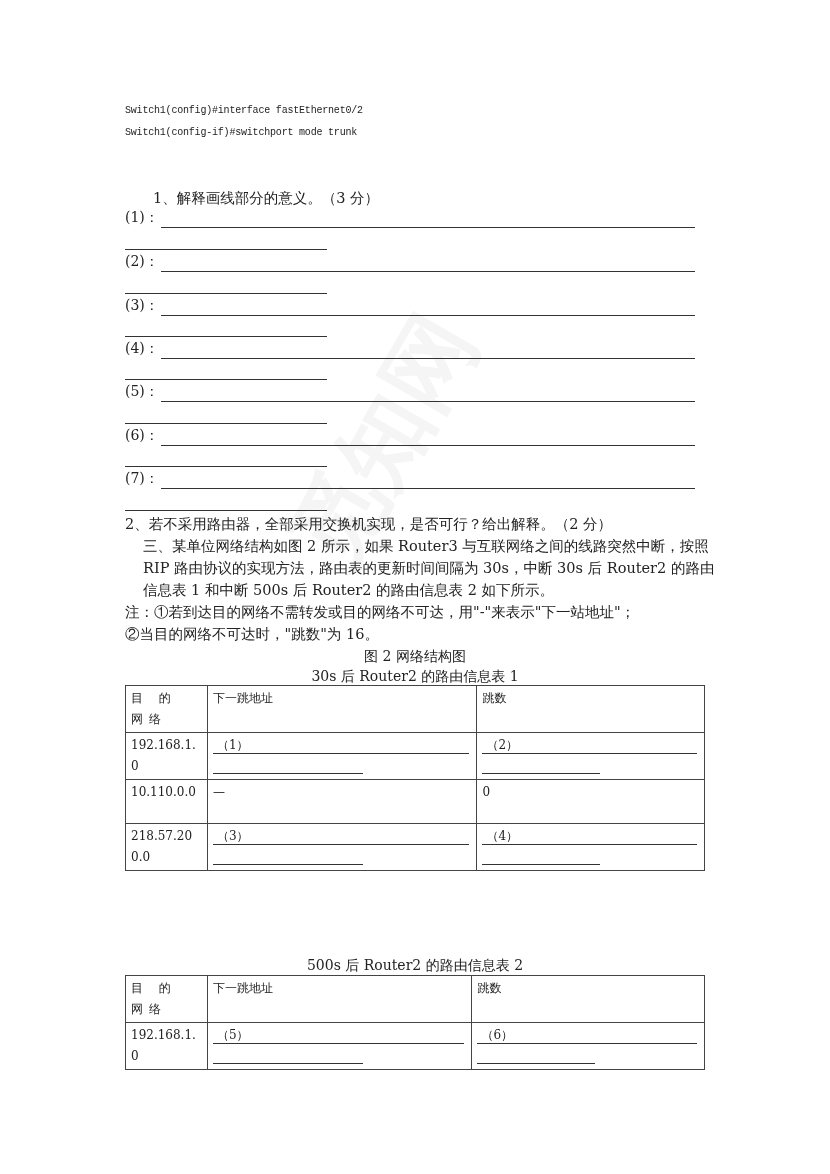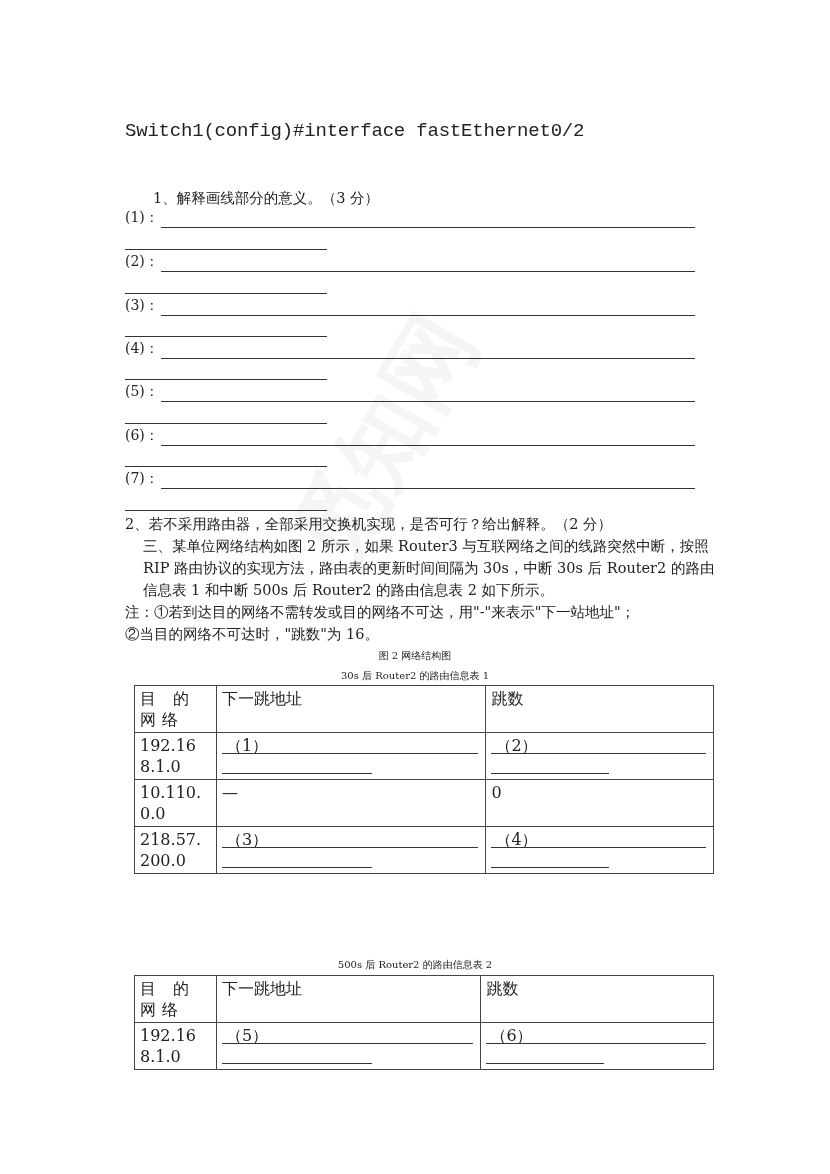--- a/index.html
+++ b/index.html
@@ -1,45 +1,46 @@
 <!DOCTYPE html>
 <html><head>
 <meta charset="utf-8">
 <style>
   html, body { margin: 0; padding: 0; background: #ffffff; }
   body { width: 830px; height: 1174px; position: relative; overflow: hidden;
          font-family: "DejaVu Serif", "Liberation Serif", serif; color: #222; }
   .page { position: absolute; left: 0; top: 0; width: 830px; height: 1174px; }
   .line { position: absolute; left: 125px; font-size: 14.5px; line-height: 22px; white-space: nowrap; }
-  .code { font-family: "Liberation Mono", "DejaVu Sans Mono", monospace; font-size: 19px; letter-spacing: -0.2px; margin-top: 20px; }
+  .code { font-family: "Liberation Mono", "DejaVu Sans Mono", monospace; font-size: 10px; letter-spacing: -0.2px; }
   .para { position: absolute; left: 143px; width: 585px; font-size: 14.5px; line-height: 22px; }
   .blank-row { position: absolute; left: 125px; width: 570px; height: 22px; font-size: 14px; }
   .blank-row .lbl { position: absolute; left: 0; top: 0; }
   .blank-row .ul { position: absolute; left: 36px; right: 0; top: 18px; border-bottom: 1px solid #333; }
   .tail { position: absolute; left: 125px; width: 202px; border-bottom: 1px solid #333; }
-  .caption { position: absolute; left: 0; width: 830px; text-align: center; font-size: 10px; line-height: 20px; }
-  table.rt { position: absolute; border-collapse: collapse; font-size: 16px; margin-left: 9px; }
+  .caption { position: absolute; left: 0; width: 830px; text-align: center; font-size: 14px; line-height: 20px; }
+  table.rt { position: absolute; border-collapse: collapse; font-size: 12px; }
   table.rt td { border: 1.5px solid #444; vertical-align: top; padding: 2px 5px; line-height: 21px; }
   .fill { position: relative; height: 42px; }
   .fill .t { position: absolute; left: 4px; top: 0; }
   .fill .u1 { position: absolute; left: 0; right: 2px; top: 18px; border-bottom: 1px solid #333; }
   .fill .u2 { position: absolute; left: 0; width: 150px; top: 38px; border-bottom: 1px solid #333; }
   .fill.narrow .u2 { width: 118px; }
   .spaced { letter-spacing: 6px; }
   .watermark { position: absolute; font-size: 90px; font-weight: bold; color: rgba(200,200,200,0.18);
                transform: rotate(-60deg); white-space: nowrap; pointer-events: none; font-family: "DejaVu Sans", sans-serif; }
 </style>
 </head>
 <body>
 
 <div class="page">
 
   <div class="watermark" style="left:250px; top:380px;">觅知网</div>
 
   <div class="line code" style="top:100px;">Switch1(config)#interface fastEthernet0/2</div>
+  <div class="line code" style="top:122px;">Switch1(config-if)#switchport mode trunk</div>
 
   <div class="line" style="top:187px; left:153px;">1、解释画线部分的意义。（3 分）</div>
 
   <div class="blank-row" style="top:209px;">
       <span class="lbl">(1)：</span>
       <span class="ul"></span>
     </div>
   <div class="tail" style="top:249px;"></div>
 
   <div class="blank-row" style="top:253px;">

